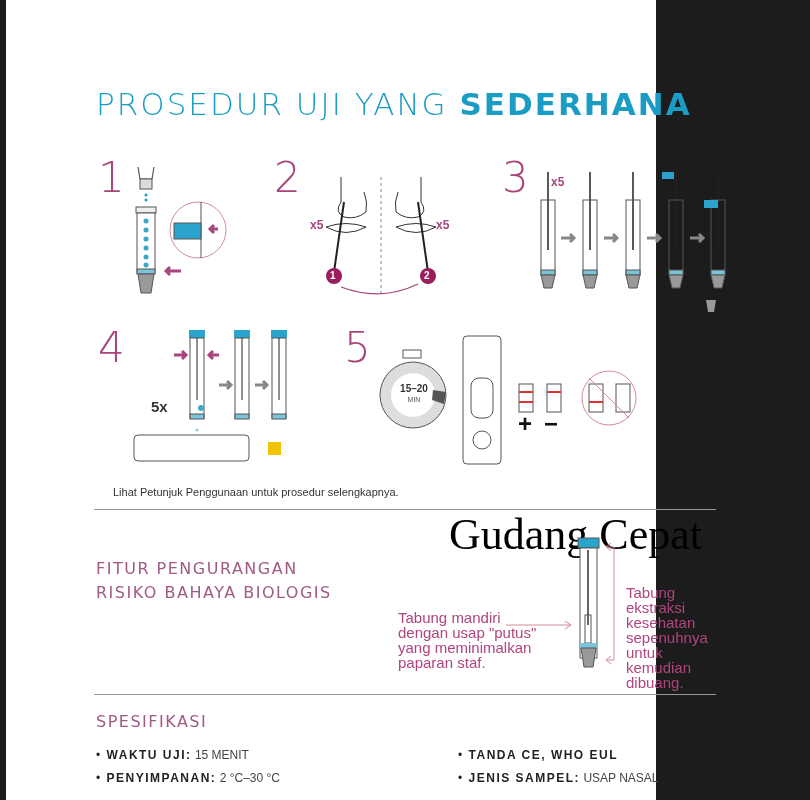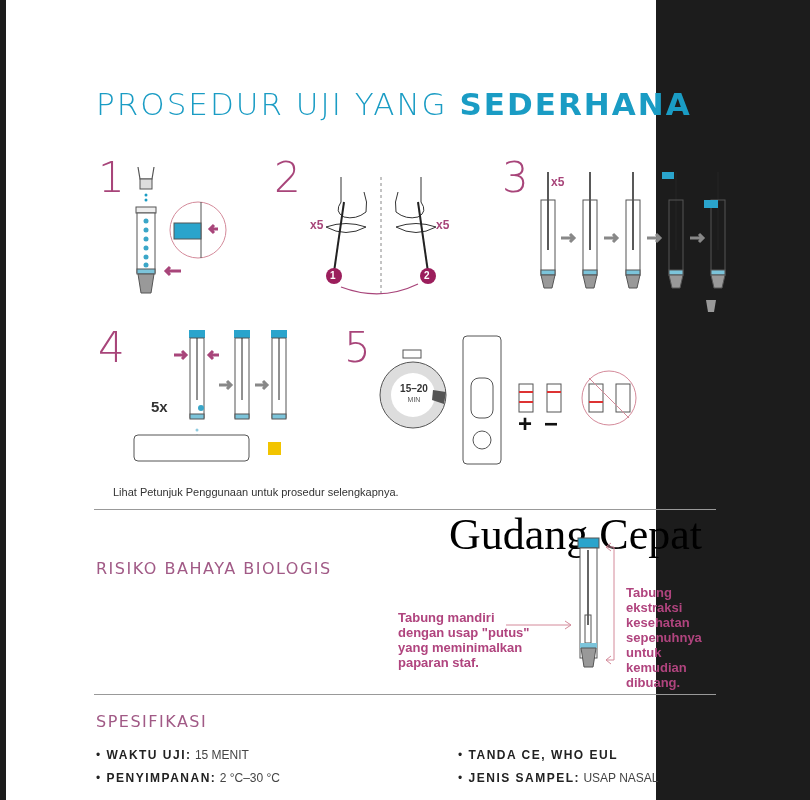--- a/index.html
+++ b/index.html
@@ -7,21 +7,21 @@
   .page { position:absolute; left:6px; top:0; width:650px; height:800px; background:#ffffff; }
   .abs { position:absolute; }
   .title { left:90px; top:86px; font-size:31px; letter-spacing:2px; color:#1a9cc4; font-family:"DejaVu Sans", sans-serif; font-weight:300; white-space:nowrap; }
   .title b { font-weight:bold; color:#1a9cc4; }
   .stepnum { font-size:42px; color:#a8457a; font-family:"DejaVu Sans", sans-serif; font-weight:200; line-height:1; }
   .note { left:89px; top:486px; font-size:11px; color:#333;padding-left:18px; }
   .watermark { left:443px; top:462px; font-size:44px; color:#000; font-family:Liberation Serif, serif; white-space:nowrap;margin-top:47px; }
   .hr { height:1px; background:#999; }
   .sec-title { color:#a15a86; font-family:"DejaVu Sans", sans-serif; font-size:16px; letter-spacing:1.5px; line-height:24px; }
   .body-text { font-size:11px; color:#333; line-height:16px; }
-  .pink-text { font-size:13px; color:#b0447e; line-height:15px;font-weight:bold; }
+  .pink-text { font-size:15px; color:#b0447e; line-height:15px; }
   .spec { font-size:12px; color:#222; letter-spacing:1.5px; white-space:nowrap; }
   .spec b { font-weight:bold; }
   .spec .v { letter-spacing:0; font-weight:normal; color:#444; }
   svg { position:absolute; overflow:visible; }
 </style>
 </head>
 <body>
 
 <div class="page">
 
@@ -144,20 +144,21 @@
     <line x1="128" y1="44" x2="168" y2="84" stroke="#d48a9a"></line>
   </svg>
   <div class="abs" style="left:512px;top:410px;font-size:24px;font-weight:bold;color:#111;">+</div>
   <div class="abs" style="left:538px;top:410px;font-size:24px;font-weight:bold;color:#111;">−</div>
 
   <div class="abs note">Lihat Petunjuk Penggunaan untuk prosedur selengkapnya.</div>
   <div class="abs watermark">Gudang Cepat</div>
   <div class="abs hr" style="left:88px;top:509px;width:622px;"></div>
 
   <div class="abs sec-title" style="left:90px;top:557px;">
+    <div>FITUR PENGURANGAN</div>
     <div>RISIKO BAHAYA BIOLOGIS</div>
   </div>
   <div class="abs pink-text" style="left:392px;top:610px;">
     <div>Tabung mandiri</div>
     <div>dengan usap "putus"</div>
     <div>yang meminimalkan</div>
     <div>paparan staf.</div>
   </div>
   <div class="abs pink-text" style="left:620px;top:585px;">
     <div>Tabung ekstraksi</div>

